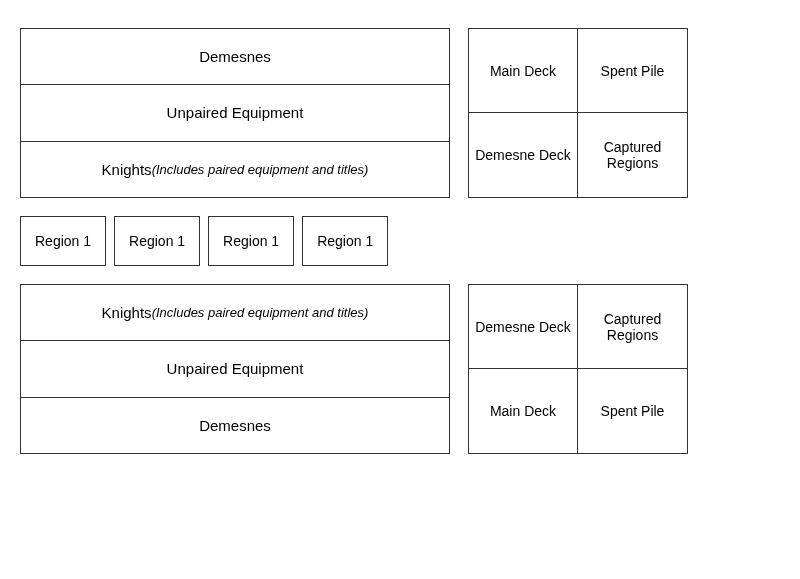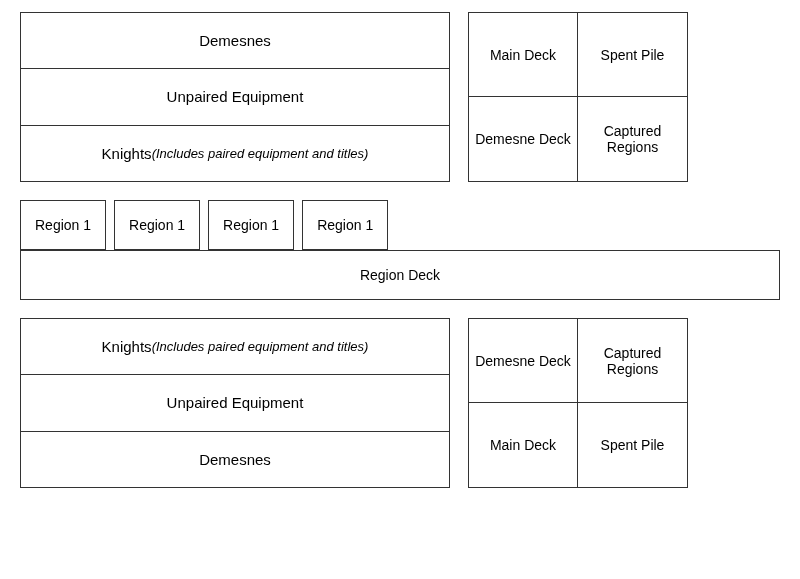--- a/index.html
+++ b/index.html
@@ -8,21 +8,21 @@
       font-family: Arial, sans-serif;
       width: 800px;
       height: 579px;
       overflow: hidden;
       position: relative;
     }
 
     .layout {
       width: 800px;
       height: 579px;
-      padding: 12px 20px;
+      padding: 28px 20px;
       display: flex;
       flex-direction: column;
       gap: 18px;
     }
 
     
     .row1 {
       display: flex;
       flex-direction: row;
       gap: 18px;
@@ -80,21 +80,21 @@
       border-right: none;
     }
     .top-right .cell:nth-child(3),
     .top-right .cell:nth-child(4) {
       border-bottom: none;
     }
 
     
     .row2 {
       display: flex;
-      flex-direction: column;
+      flex-direction: row;
       align-items: stretch;
     }
 
     .region-box {
       border: 1.5px solid #333;
       display: flex;
       align-items: center;
       justify-content: center;
       font-size: 14px;
       padding: 10px 14px;
@@ -220,25 +220,20 @@
       <div class="region-box">
         <span>Region 1</span>
       </div>
       <div class="region-box">
         <span>Region 1</span>
       </div>
       <div class="region-box">
         <span>Region 1</span>
       </div>
     </div>
-    <div class="row2-right">
-      <div class="region-deck-box">
-        <span>Region Deck</span>
-      </div>
-    </div>
   </div>
 
   <div class="row3">
     <div class="bot-left">
       <div class="cell">
         <span>Knights</span>
         <span class="sub">(Includes paired equipment and titles)</span>
       </div>
       <div class="cell">
         <span>Unpaired Equipment</span>

